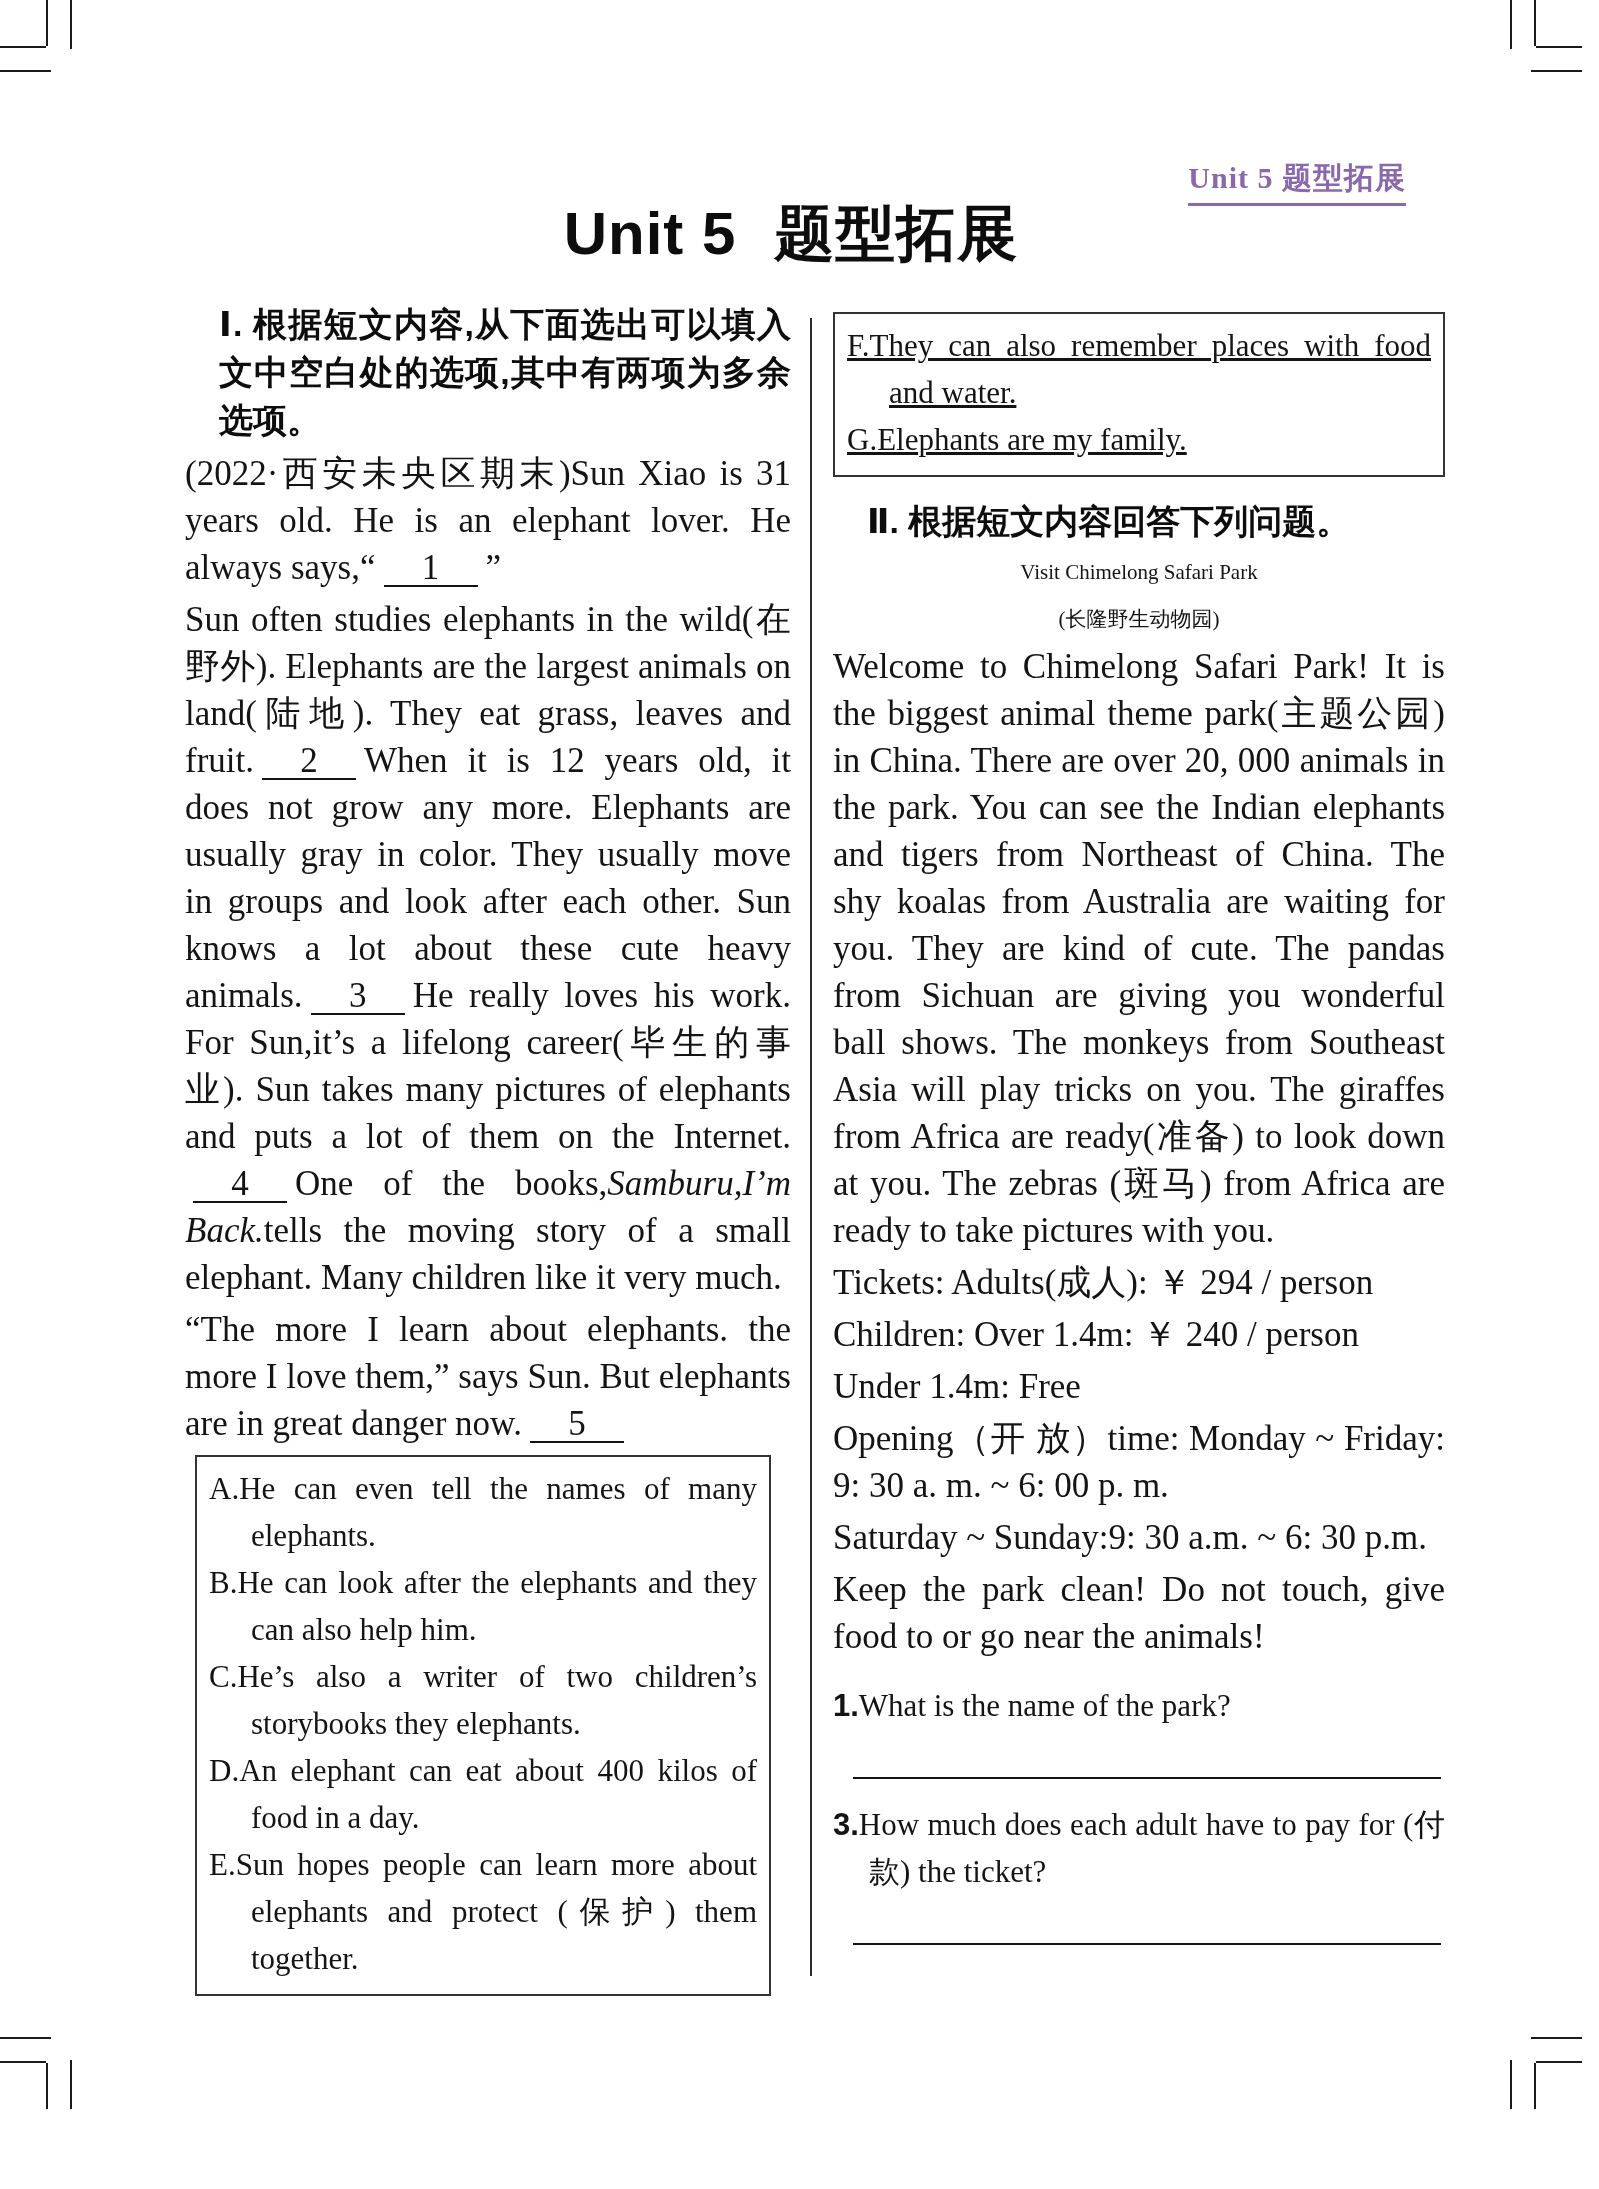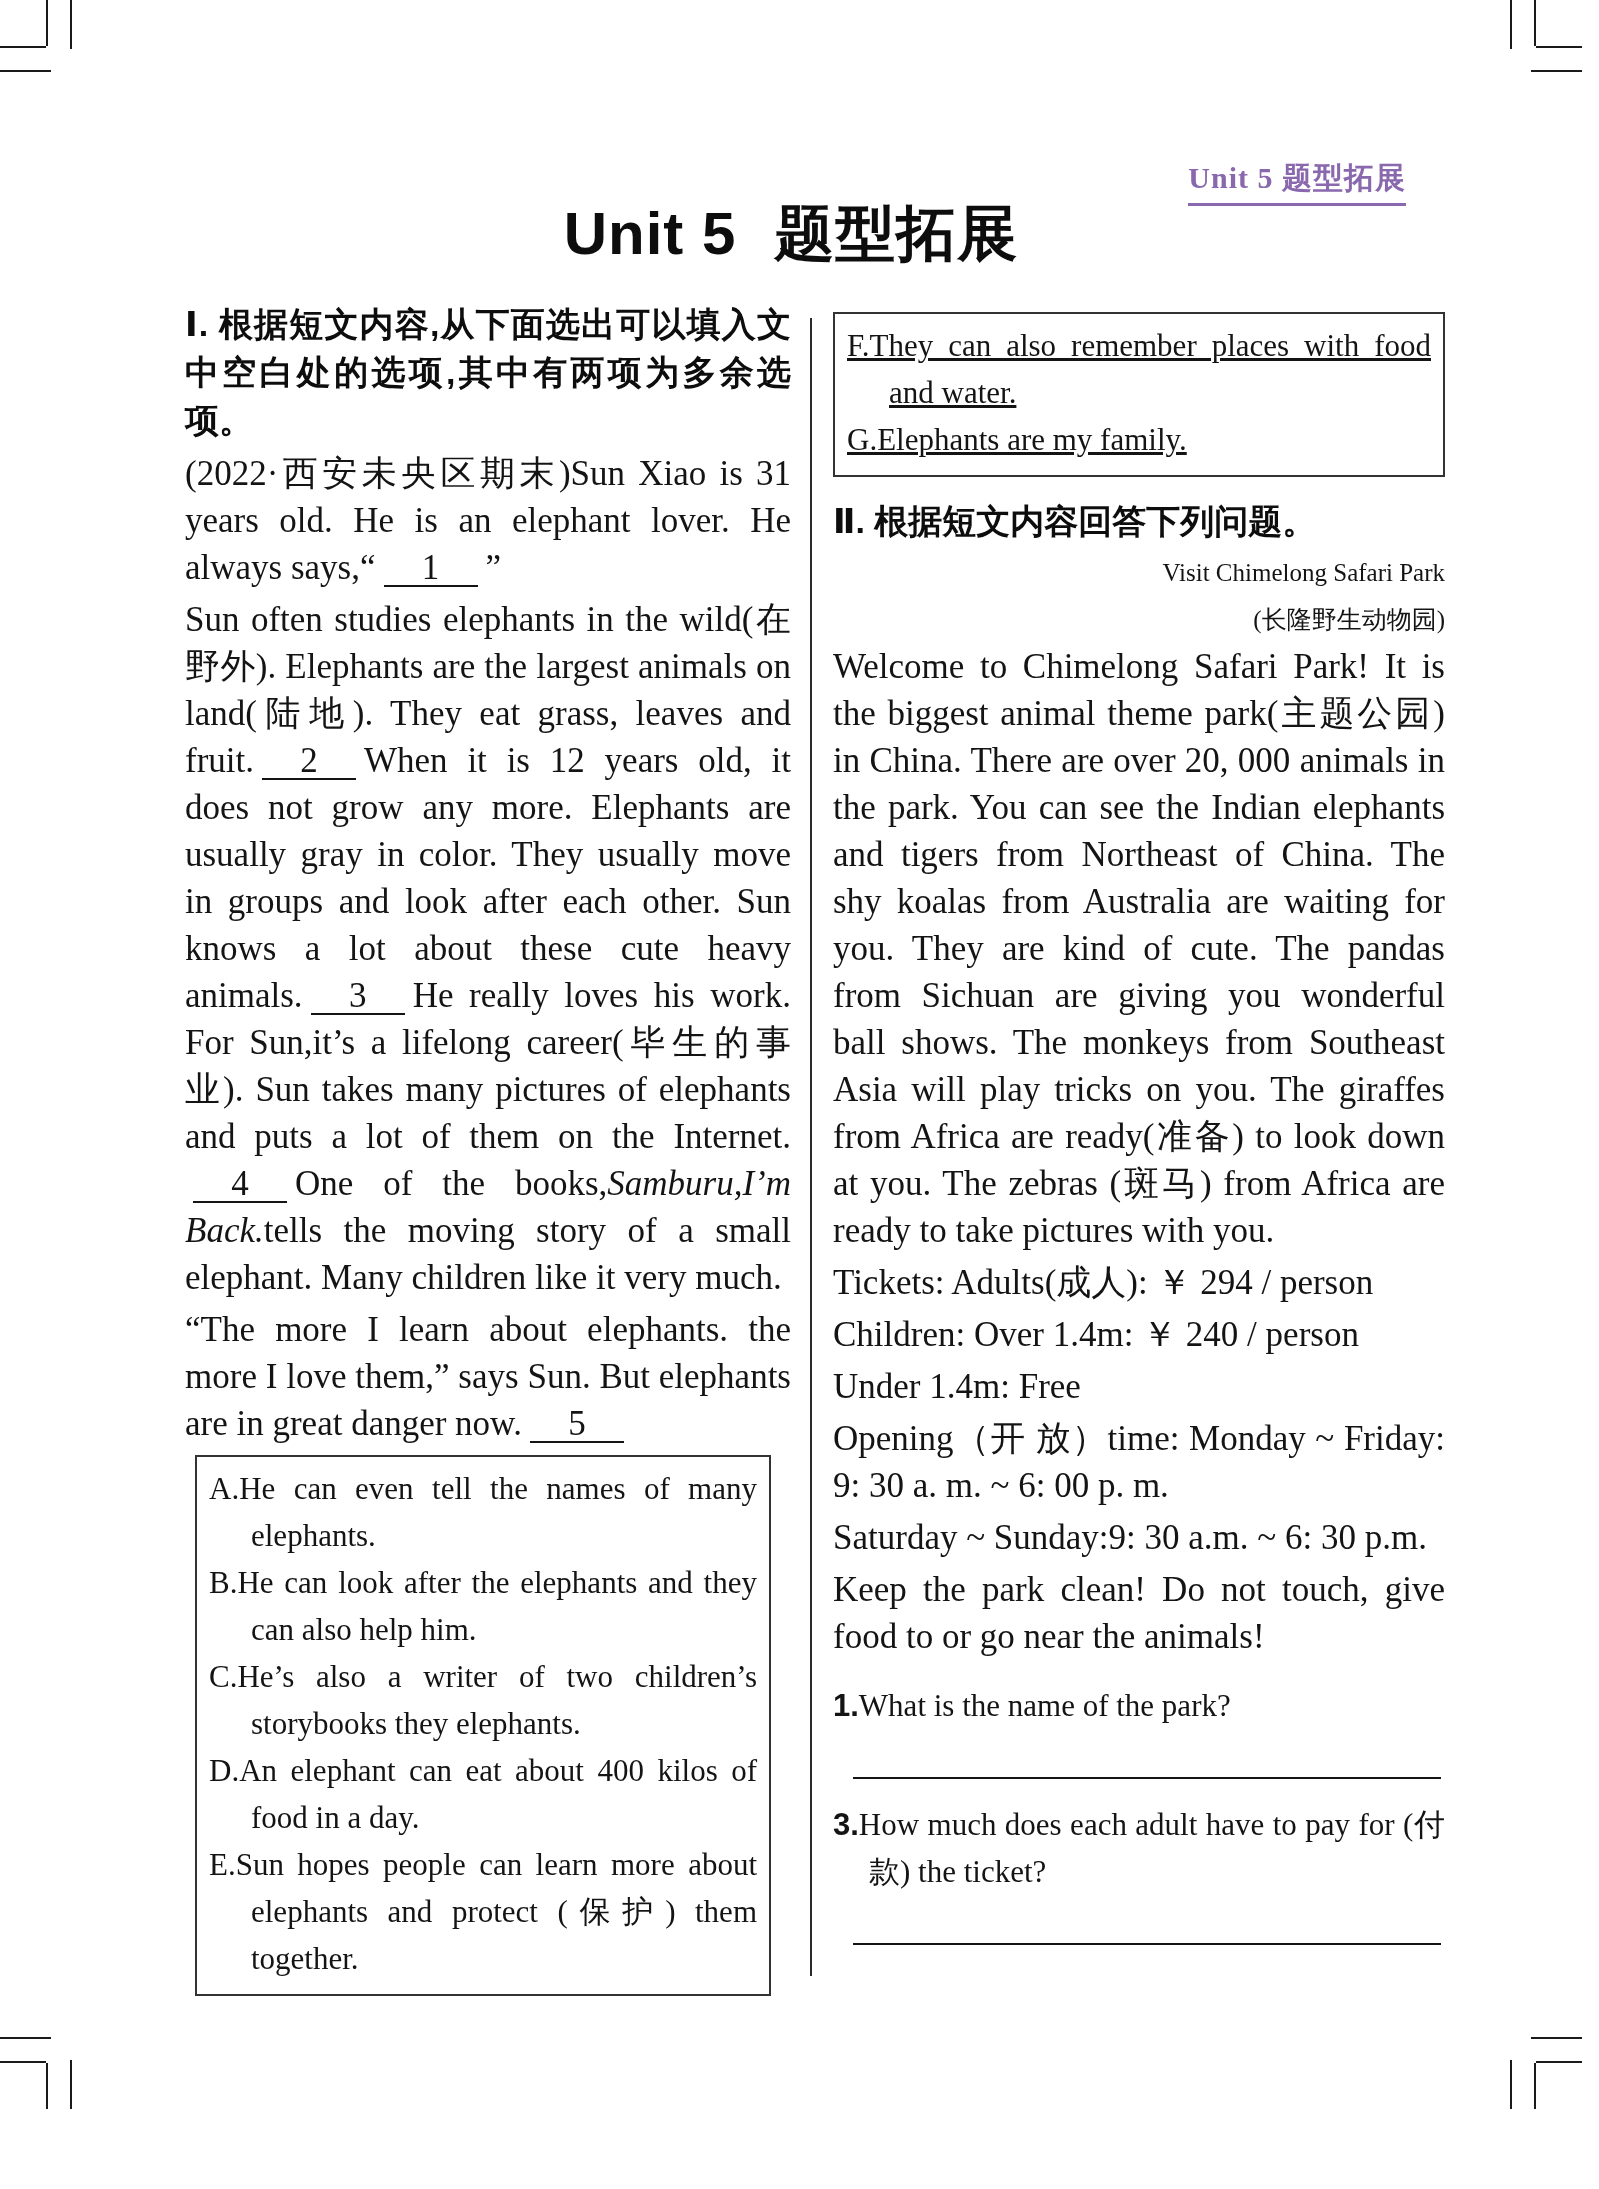--- a/index.html
+++ b/index.html
@@ -40,25 +40,25 @@
     position:absolute; left:810px; top:318px; width:2px; height:1658px; background:#2a2a2a;
   }
 
   .col { position:absolute; top:300px; }
   .col.left  { left:185px; width:606px; }
   .col.right { left:833px; width:612px; }
 
   .sec-head {
     font-family:"Liberation Sans","DejaVu Sans",sans-serif;
     font-weight:bold; font-size:34px; line-height:48px;
-    text-align:justify; margin-bottom:6px; color:#0d0d0d;
+    text-align:justify; margin-bottom:6px; color:#0d0d0d;margin-left:34px;
   }
 
   .para { font-size:35px; line-height:47px; text-align:justify; margin-bottom:5px; }
-  .center-line { font-size:25px; line-height:47px; text-align:right; }
+  .center-line { font-size:21px; line-height:47px; text-align:center; }
   .italic { font-style:italic; }
 
   .blank {
     display:inline-block; min-width:94px; text-align:center;
     border-bottom:2px solid #141414; line-height:34px; margin:0 8px;
     vertical-align:baseline;
   }
 
   .opt-box { border:2px solid #333; padding:8px 12px 12px 12px; }
   .col.left .opt-box { margin:8px 20px 0 10px; }

